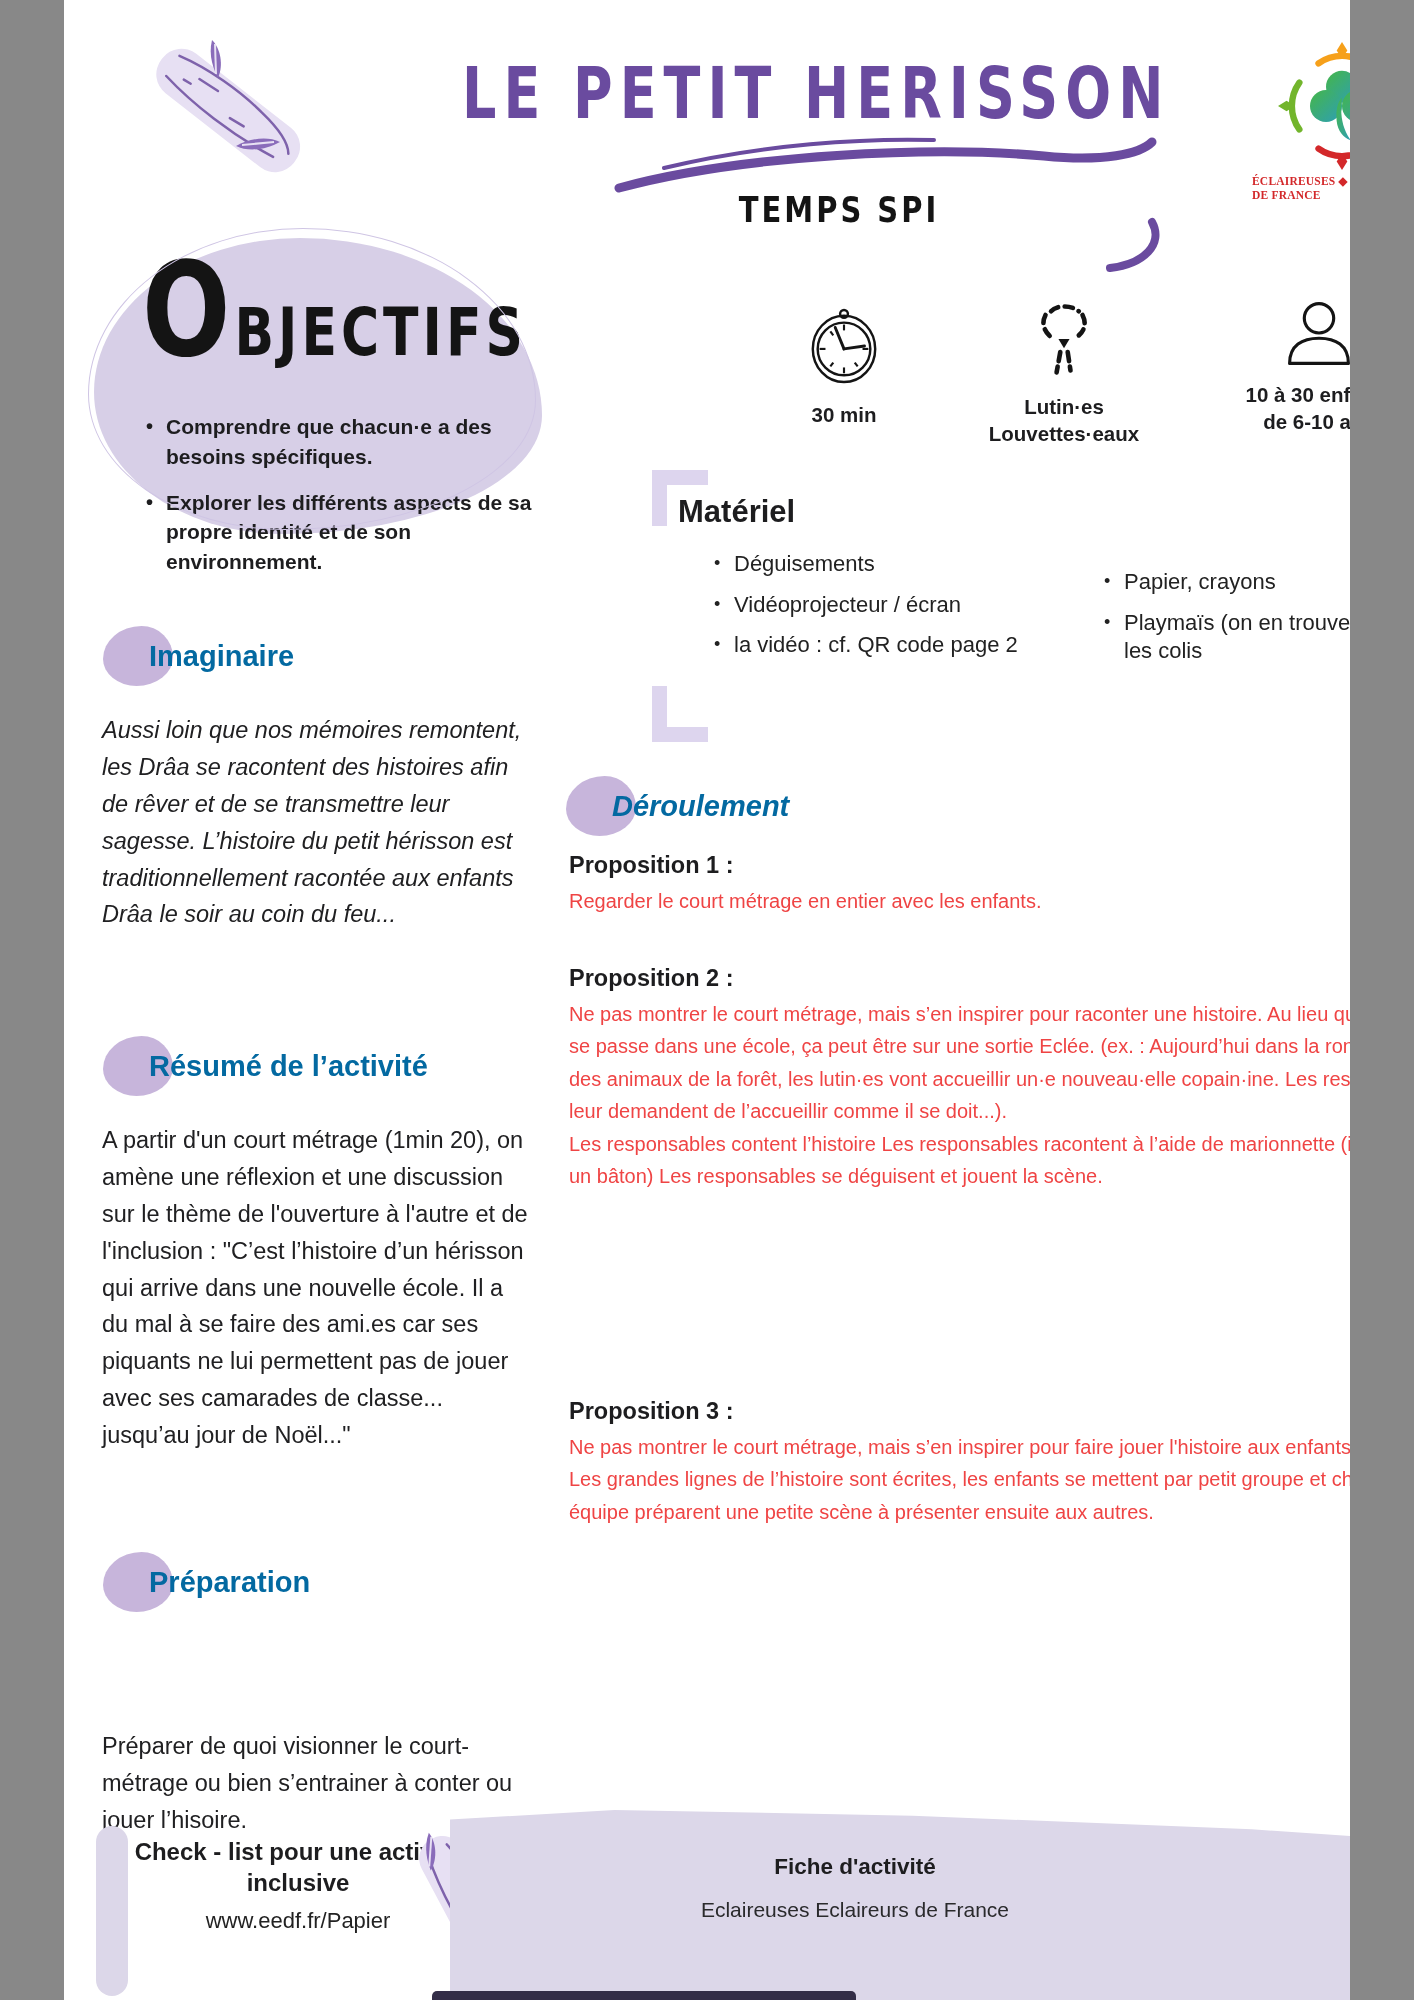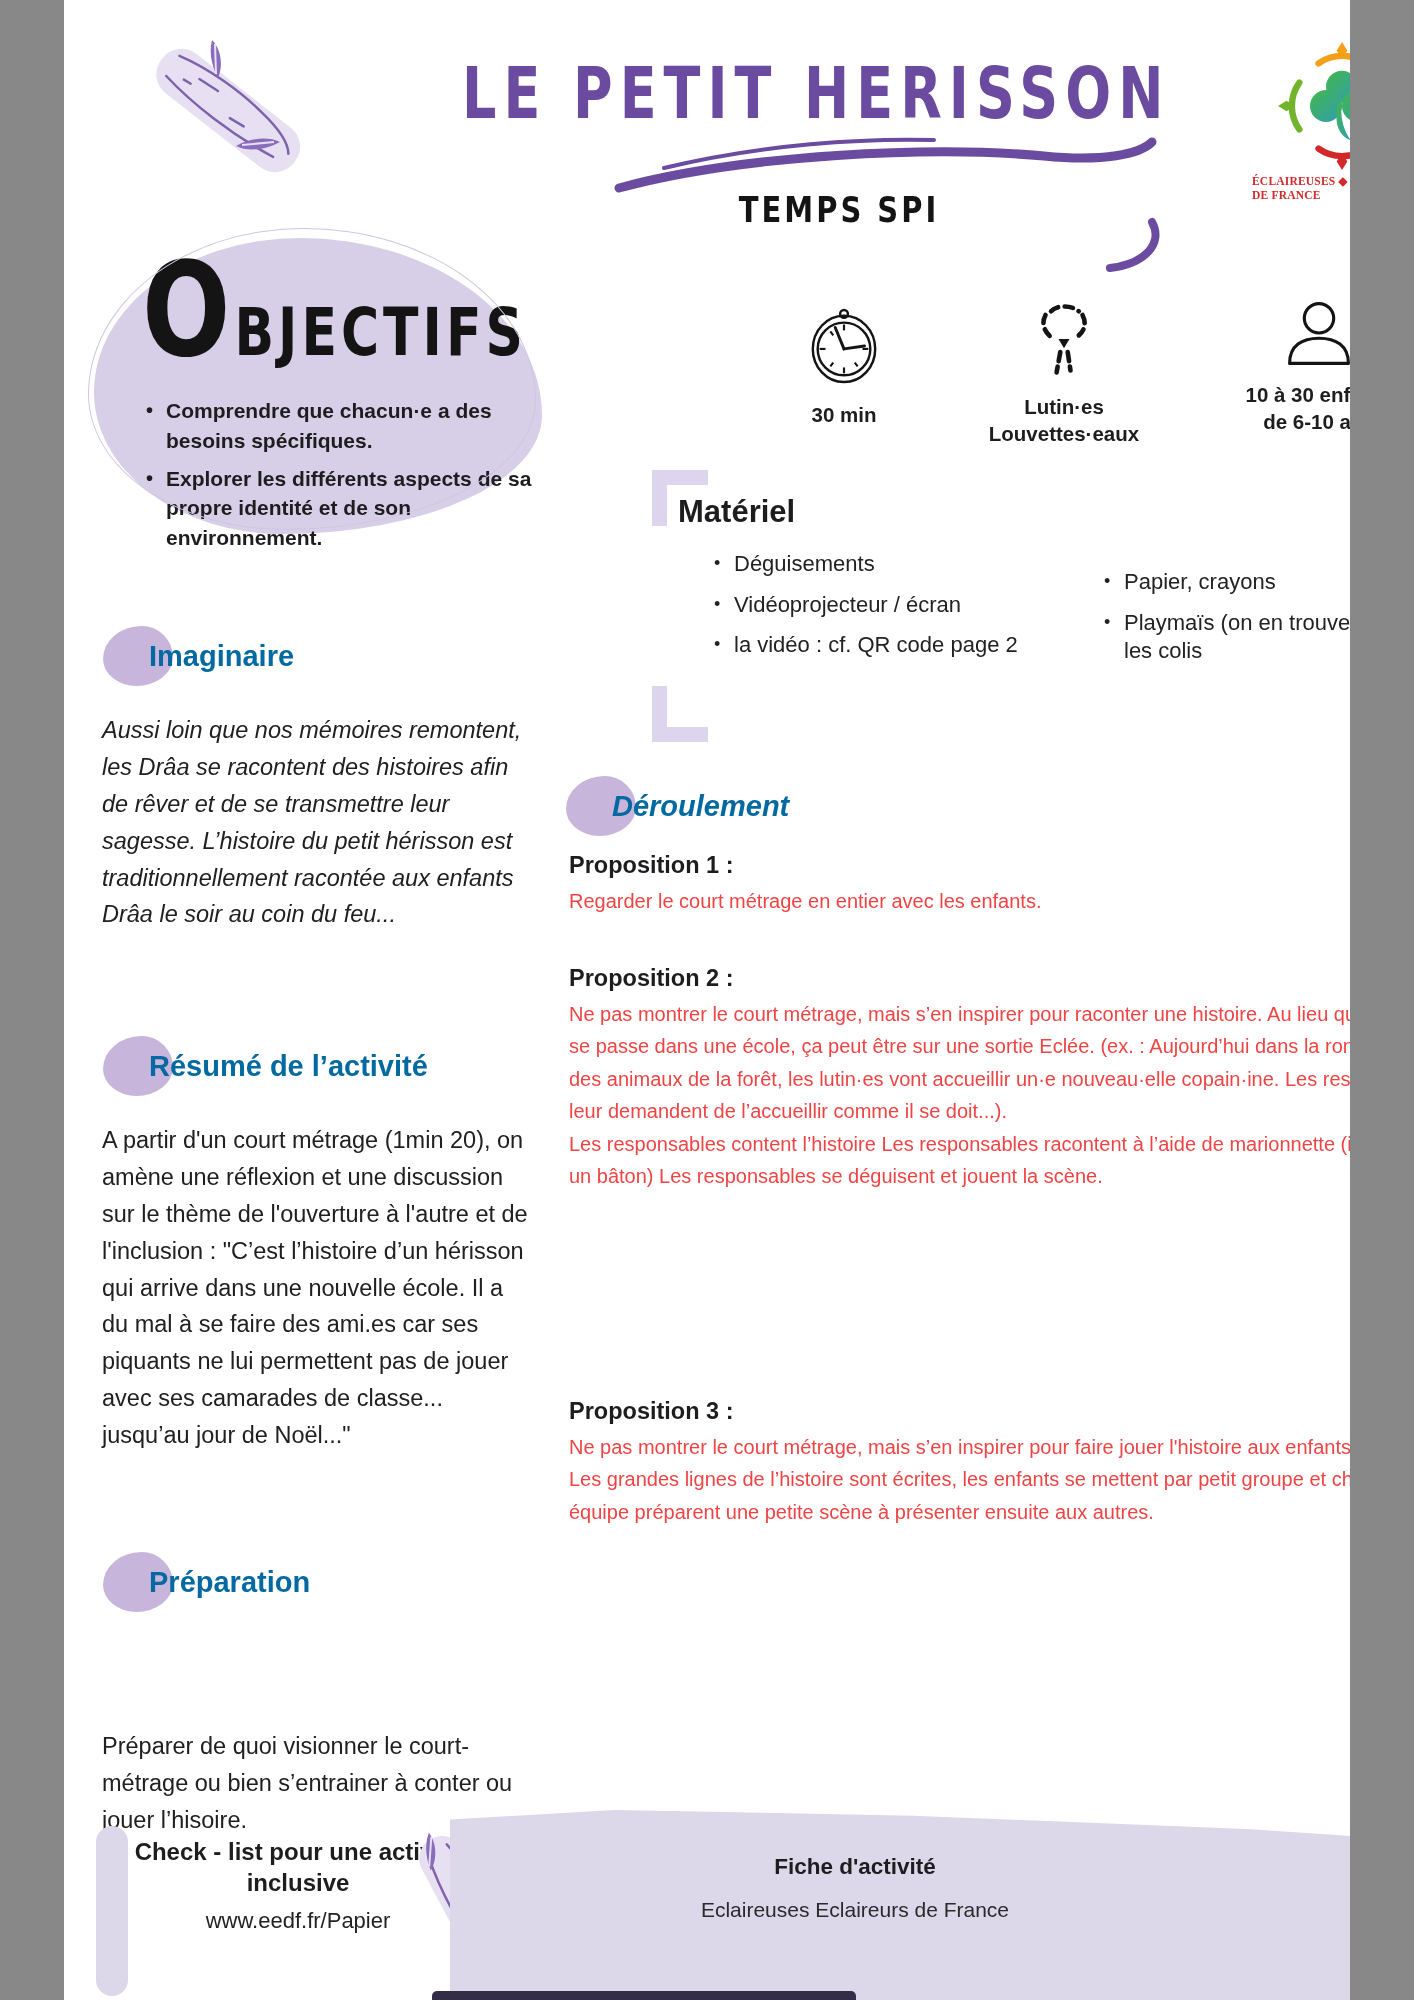--- a/index.html
+++ b/index.html
@@ -55,21 +55,21 @@
   .objectifs-head{
     position:absolute;left:48px;top:14px;
     font-family:"DejaVu Sans",sans-serif;color:#141414;white-space:nowrap;
     transform:scaleY(1.25);transform-origin:top left;letter-spacing:4px;font-weight:bold;
   }
   .objectifs-head .cap{font-size:104px;line-height:.9;}
   .objectifs-head .rest{font-size:52px;}
   .objectifs-list{position:absolute;left:46px;top:158px;width:392px;list-style:none;}
   .objectifs-list li{
     position:relative;padding-left:26px;margin-bottom:8px;
-    font-weight:bold;font-size:21px;line-height:1.42;
+    font-weight:bold;font-size:21px;line-height:1.42;margin-top:16px;
   }
   .objectifs-list li::before{content:"•";position:absolute;left:6px;font-size:20px;}
   
   .info-col{position:absolute;text-align:center;}
   .info-col .lbl{
     margin-top:10px;font-weight:bold;font-size:20.5px;line-height:1.3;white-space:pre-line;
   }
   .info-clock{left:700px;top:304px;width:160px;}
   .info-scarf{left:900px;top:300px;width:200px;}
   .info-person{left:1160px;top:300px;width:190px;}

